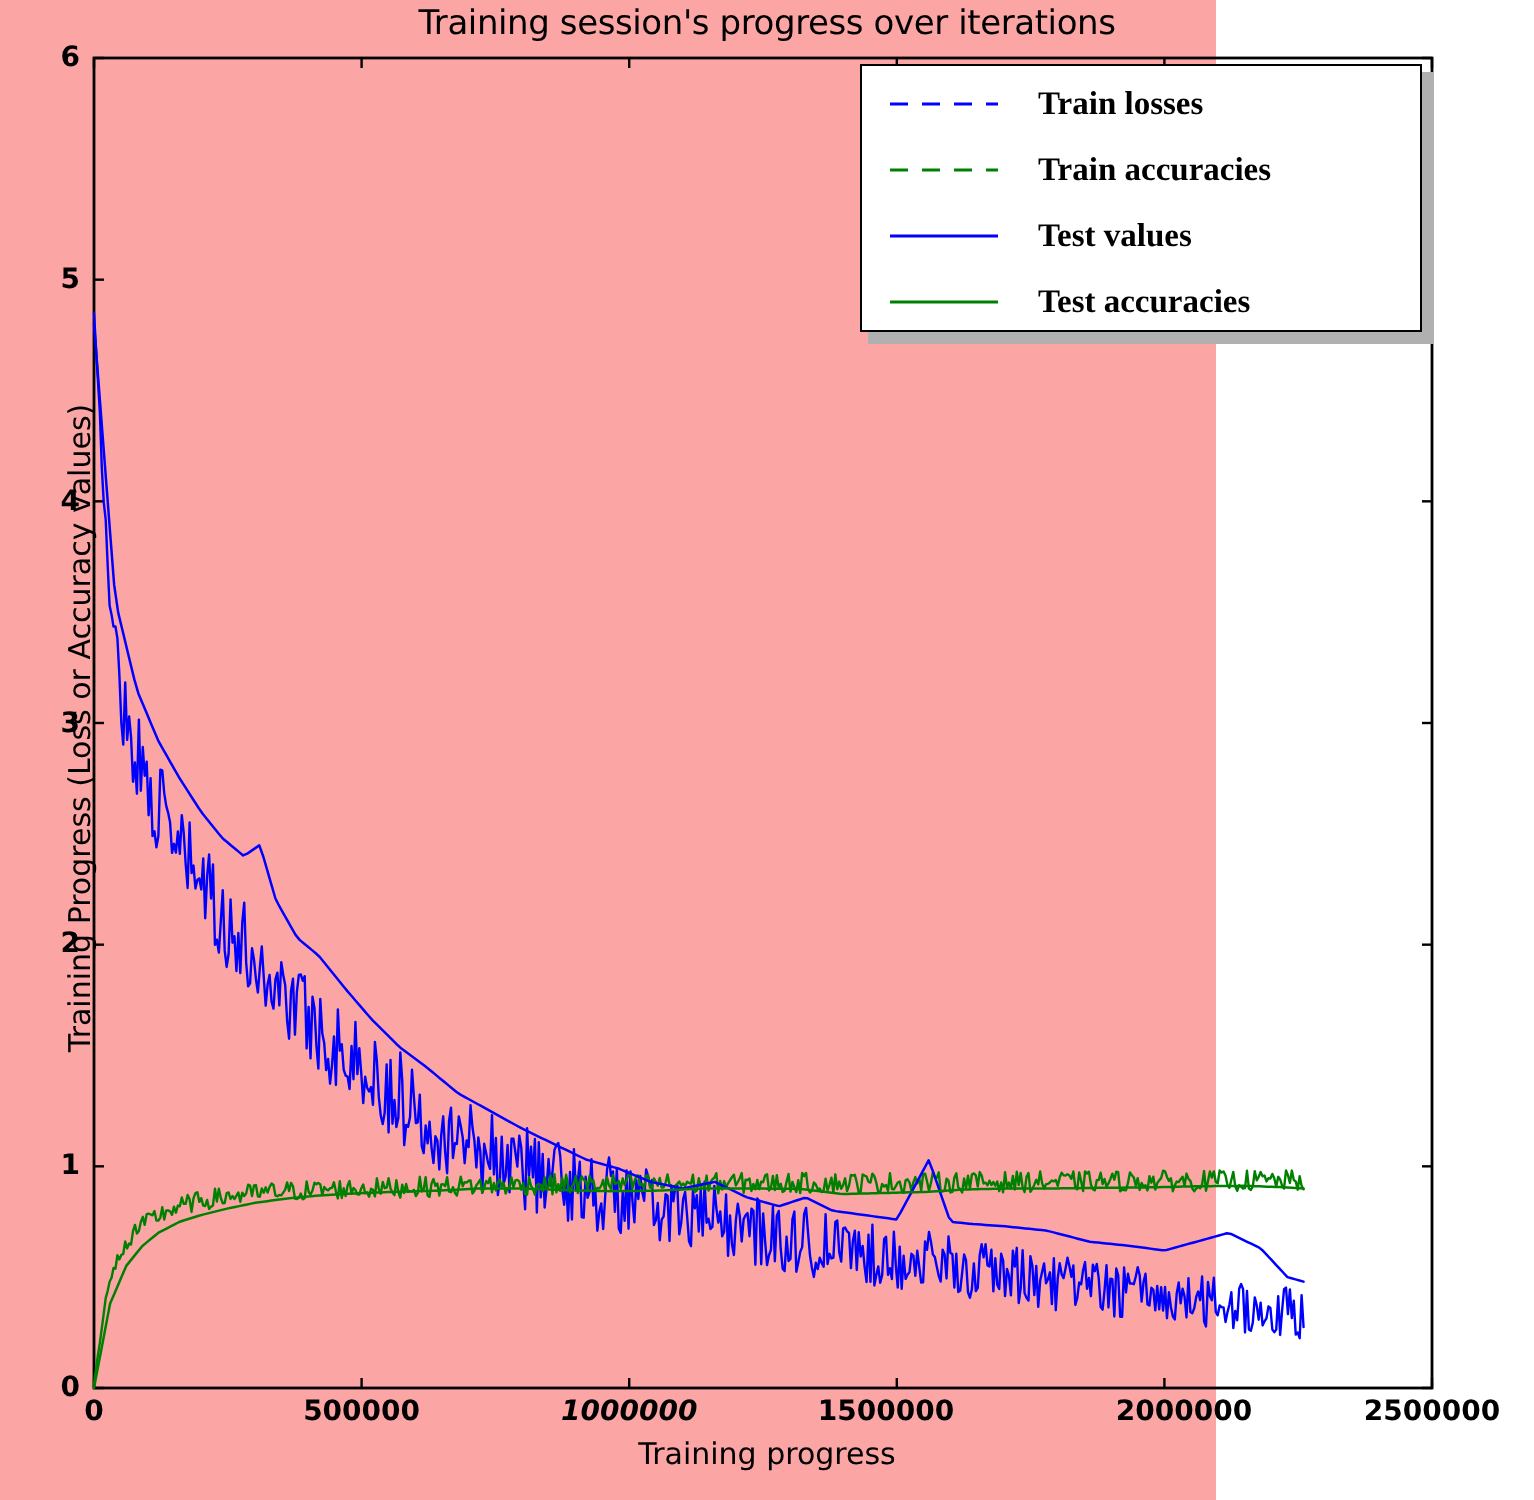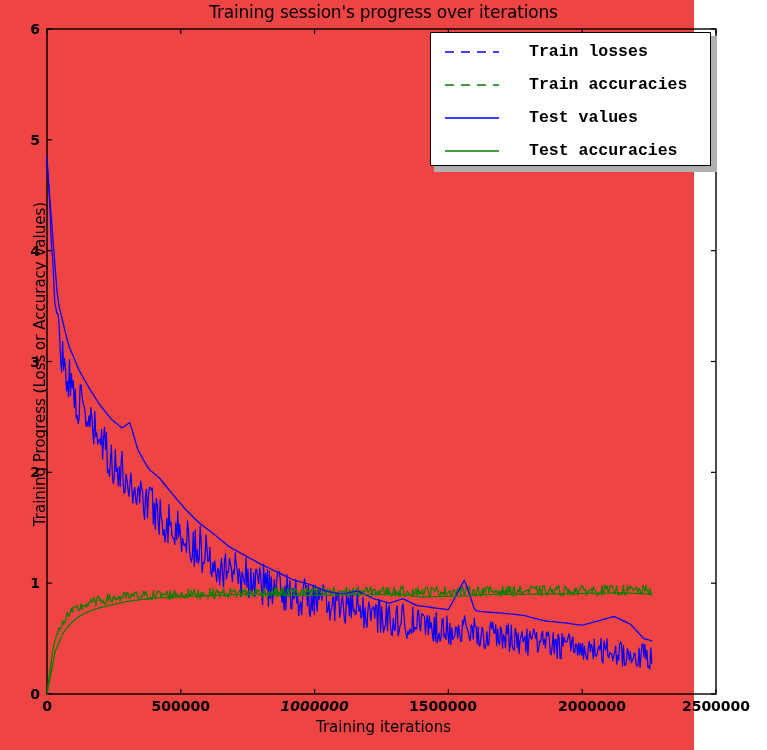--- a/index.html
+++ b/index.html
@@ -8,23 +8,23 @@
     background: #ffffff;
   }
   body {
     width: 767px;
     height: 750px;
     font-family: "DejaVu Sans", sans-serif;
     overflow: hidden;
   }
   #figure {
     position: relative;
-    width: 694px;
+    width: 608px;
     height: 750px;
-    background: #ef4444;
+    background: #fca5a5;
   }
   #chart-title {
     position: absolute;
     left: 0;
     top: 2px;
     width: 767px;
     text-align: center;
     font-size: 17px;
     font-weight: normal;
     color: #000000;
@@ -108,22 +108,22 @@
   .legend-sample {
     width: 58px;
     margin-left: 12px;
     flex: none;
     display: block;
   }
   .legend-label {
     font-size: 16.5px;
     font-weight: bold;
     color: #000000;
-    font-family: Liberation Mono, monospace;
-    margin-left: 28px;
+    font-family: Liberation Serif, serif;
+    margin-left: 18px;
     white-space: nowrap;
   }
 </style>
 </head>
 <body>
 
 <div id="figure">
 
   <div id="chart-title" class="axis-label">Training session's progress over iterations</div>
 
@@ -178,21 +178,21 @@
   <div id="ytick-labels">
       <div class="tick-text ytick" style="top: 694px;">0</div>
       <div class="tick-text ytick" style="top: 583.167px;">1</div>
       <div class="tick-text ytick" style="top: 472.333px;">2</div>
       <div class="tick-text ytick" style="top: 361.5px;">3</div>
       <div class="tick-text ytick" style="top: 250.667px;">4</div>
       <div class="tick-text ytick" style="top: 139.833px;">5</div>
       <div class="tick-text ytick" style="top: 29px;">6</div>
     </div>
 
-  <div id="xaxis-label" class="axis-label">Training iterations</div>
+  <div id="xaxis-label" class="axis-label">Training progress</div>
   <div id="yaxis-label" class="axis-label">Training Progress (Loss or Accuracy values)</div>
 
   <div id="legend-shadow"></div>
   <div id="legend-box">
       <div class="legend-row" style="top: 2px;">
         <svg class="legend-sample" width="58" height="12">
           <line x1="2" y1="6" x2="56" y2="6" stroke="#0000ff" stroke-width="1.6" stroke-dasharray="9,7"></line>
         </svg>
         <span class="legend-label">Train losses</span>
       </div>

